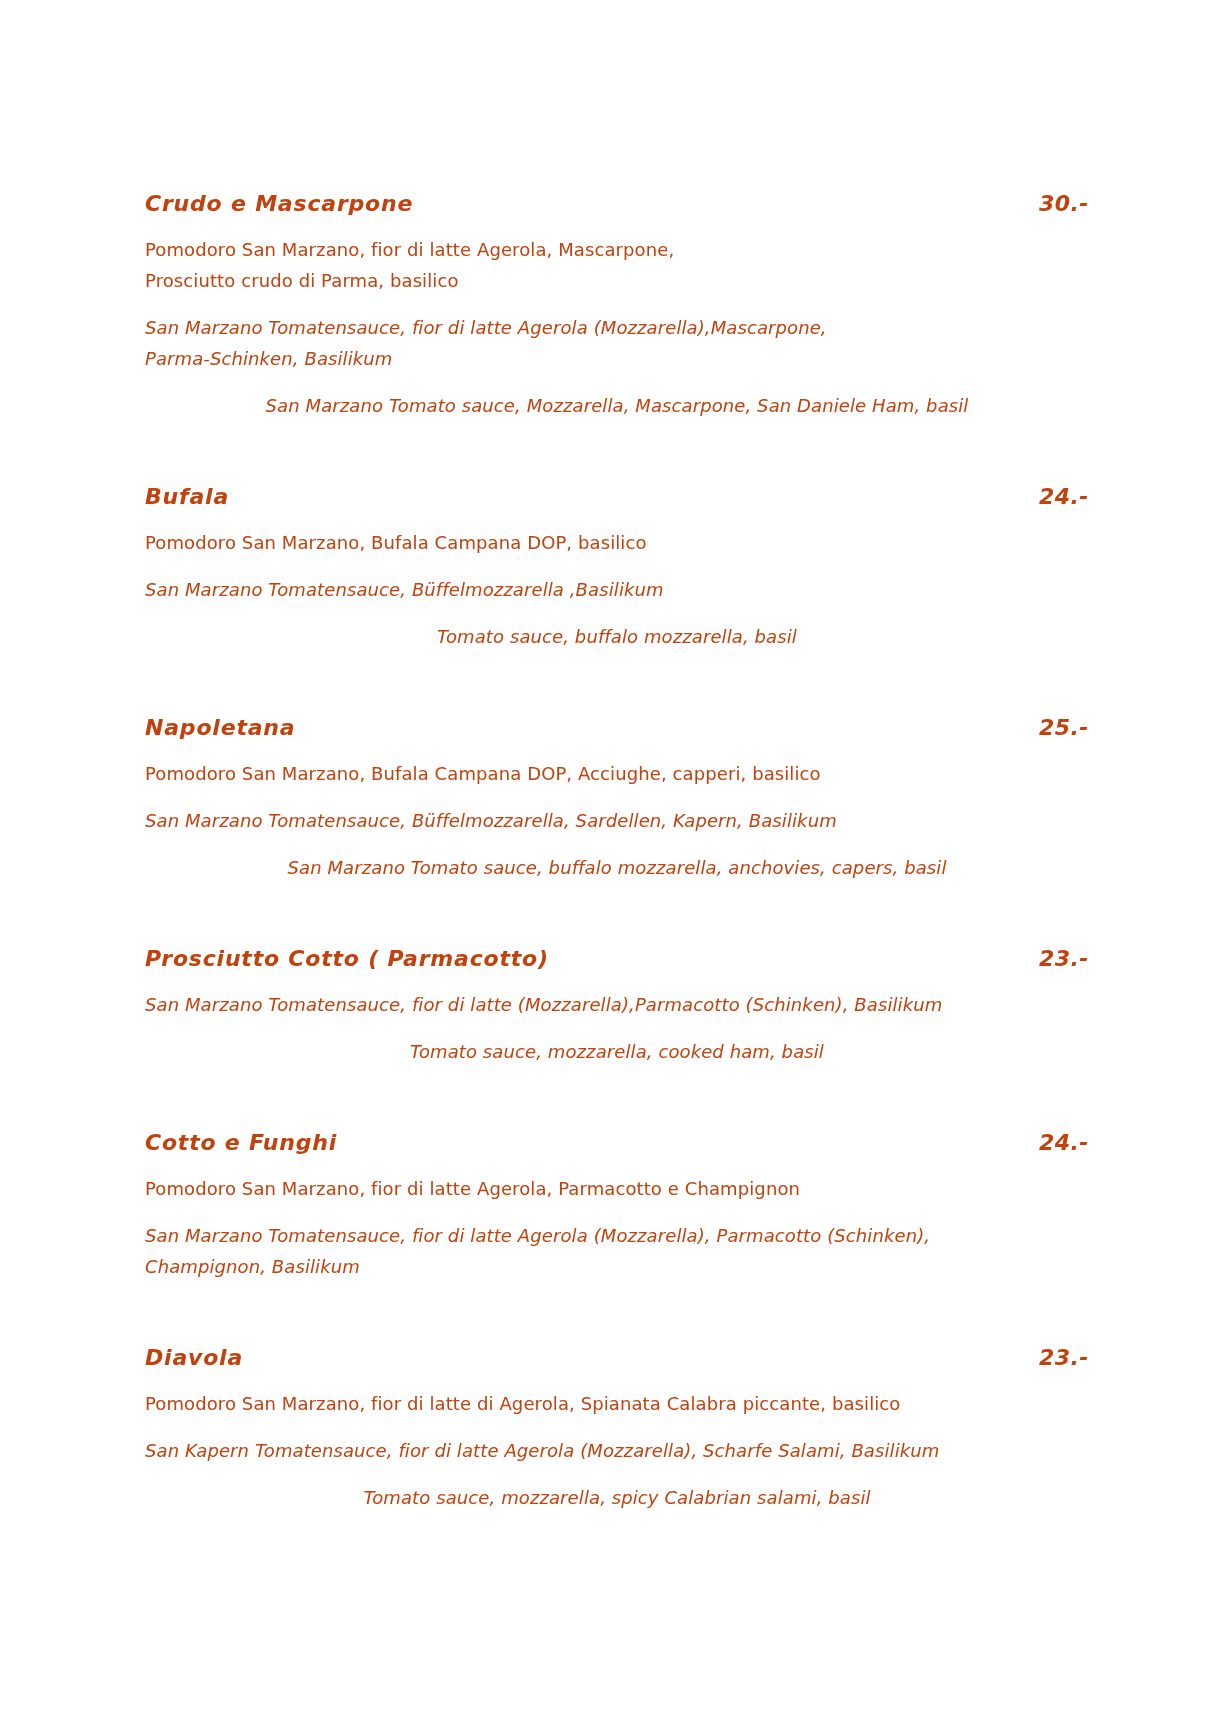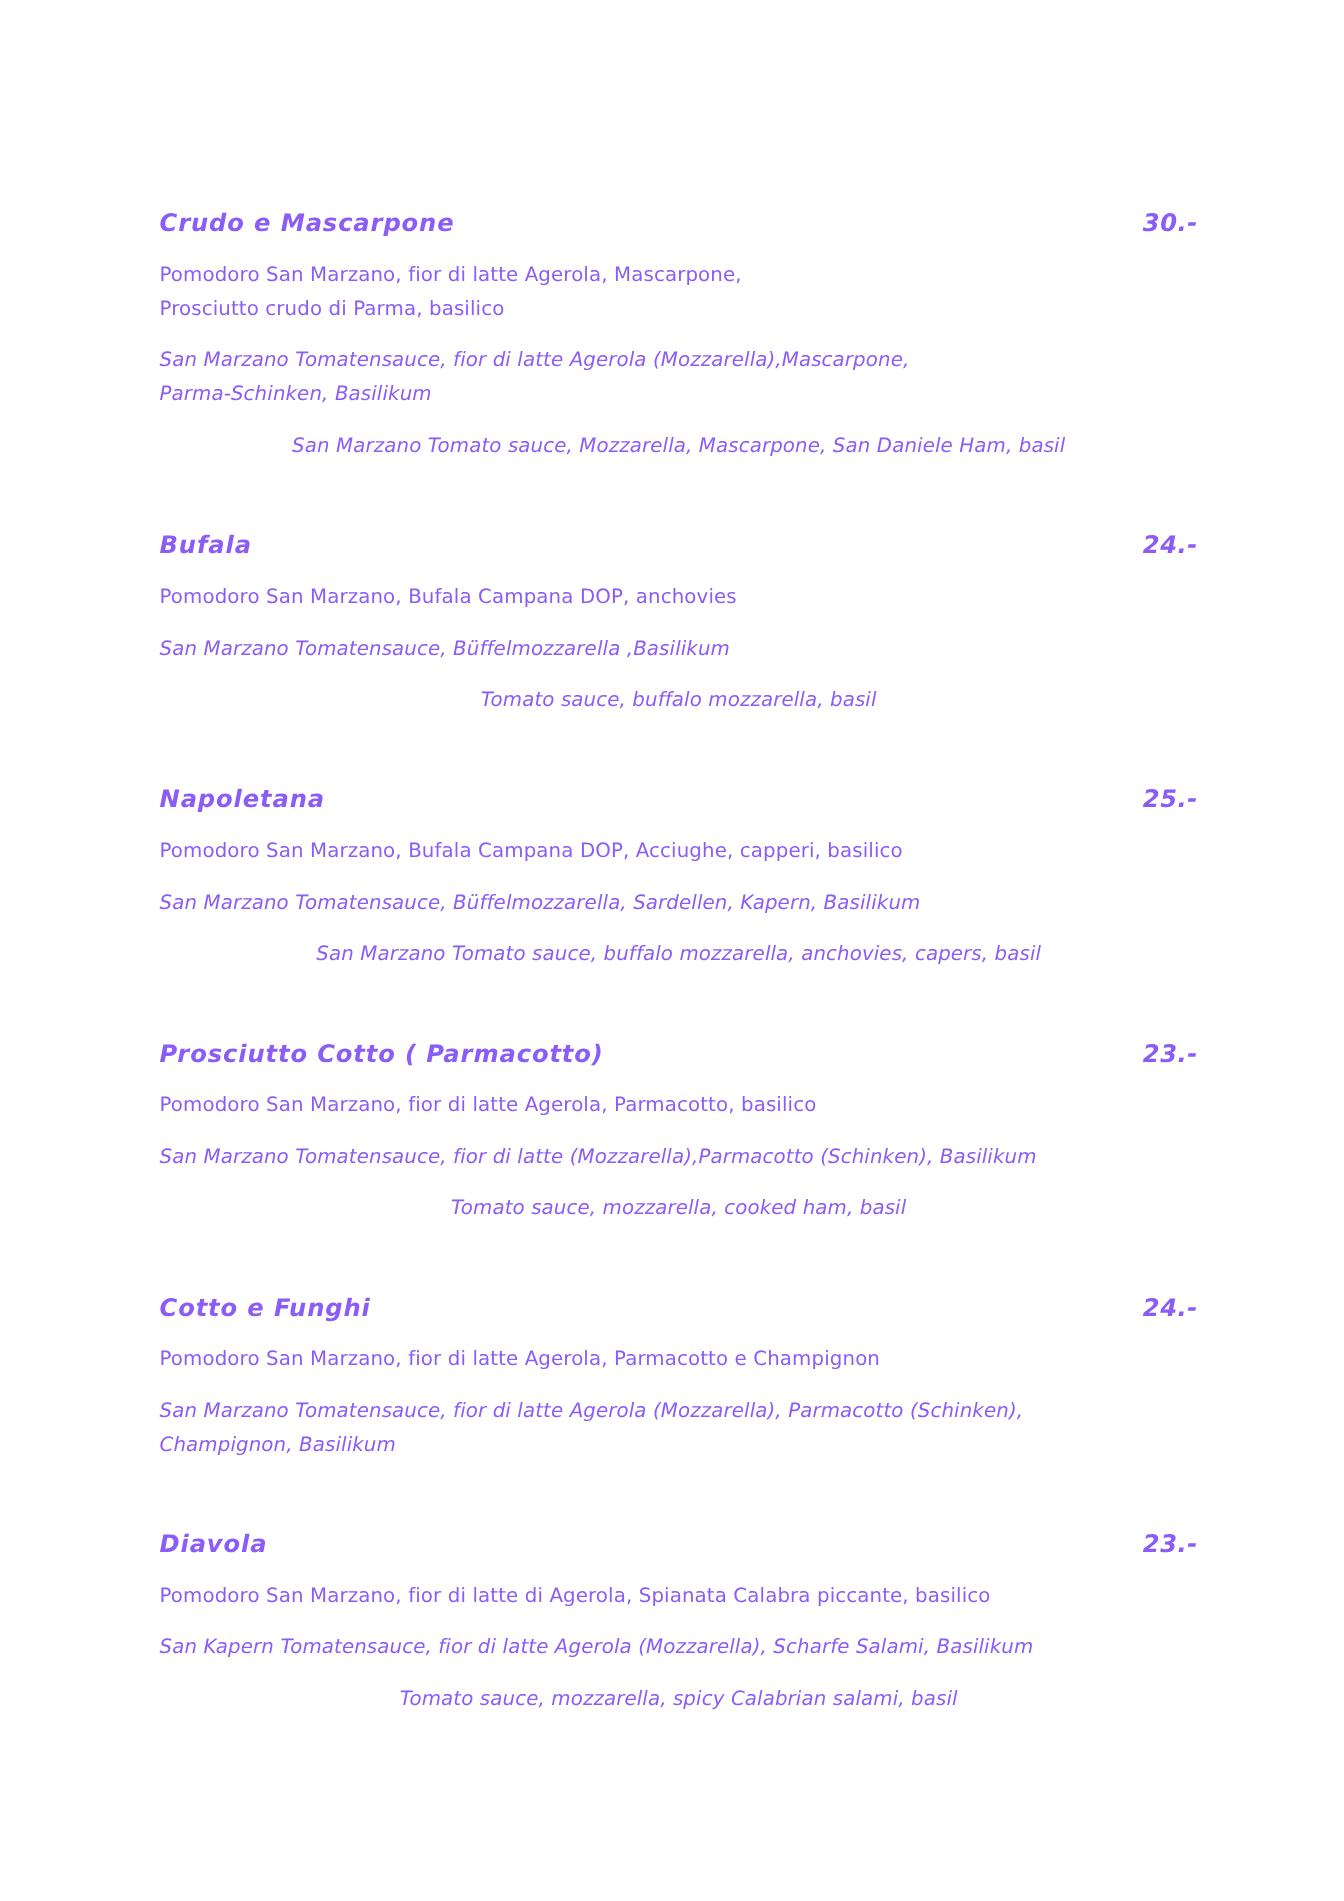--- a/index.html
+++ b/index.html
@@ -8,21 +8,21 @@
     background: #ffffff;
   }
   .page {
     position: relative;
     width: 1208px;
     height: 1728px;
     box-sizing: border-box;
     background: #ffffff;
     padding: 190px 119px 40px 145px;
     font-family: "DejaVu Sans", "Liberation Sans", sans-serif;
-    color: #8b5cf6;
+    color: #c2410c;
     overflow: hidden;
   }
   .menu-item {
     margin-bottom: 62px;
   }
   .item-header {
     display: flex;
     justify-content: space-between;
     align-items: baseline;
     margin-bottom: 2px;
@@ -67,41 +67,40 @@
     <div class="desc desc-de">San Marzano Tomatensauce, fior di latte Agerola (Mozzarella),Mascarpone,
 Parma-Schinken, Basilikum</div>
     <div class="desc desc-en">San Marzano Tomato sauce, Mozzarella, Mascarpone, San Daniele Ham, basil</div>
   </div>
 
   <div class="menu-item">
     <div class="item-header">
       <span class="item-name">Bufala</span>
       <span class="item-price">24.-</span>
     </div>
-    <div class="desc desc-it">Pomodoro San Marzano, Bufala Campana DOP, anchovies</div>
+    <div class="desc desc-it">Pomodoro San Marzano, Bufala Campana DOP, basilico</div>
     <div class="desc desc-de">San Marzano Tomatensauce, Büffelmozzarella ,Basilikum</div>
     <div class="desc desc-en">Tomato sauce, buffalo mozzarella, basil</div>
   </div>
 
   <div class="menu-item">
     <div class="item-header">
       <span class="item-name">Napoletana</span>
       <span class="item-price">25.-</span>
     </div>
     <div class="desc desc-it">Pomodoro San Marzano, Bufala Campana DOP, Acciughe, capperi, basilico</div>
     <div class="desc desc-de">San Marzano Tomatensauce, Büffelmozzarella, Sardellen, Kapern, Basilikum</div>
     <div class="desc desc-en">San Marzano Tomato sauce, buffalo mozzarella, anchovies, capers, basil</div>
   </div>
 
   <div class="menu-item">
     <div class="item-header">
       <span class="item-name">Prosciutto Cotto ( Parmacotto)</span>
       <span class="item-price">23.-</span>
     </div>
-    <div class="desc desc-it">Pomodoro San Marzano, fior di latte Agerola, Parmacotto, basilico</div>
     <div class="desc desc-de">San Marzano Tomatensauce, fior di latte (Mozzarella),Parmacotto (Schinken), Basilikum</div>
     <div class="desc desc-en">Tomato sauce, mozzarella, cooked ham, basil</div>
   </div>
 
   <div class="menu-item">
     <div class="item-header">
       <span class="item-name">Cotto e Funghi</span>
       <span class="item-price">24.-</span>
     </div>
     <div class="desc desc-it">Pomodoro San Marzano, fior di latte Agerola, Parmacotto e Champignon</div>

